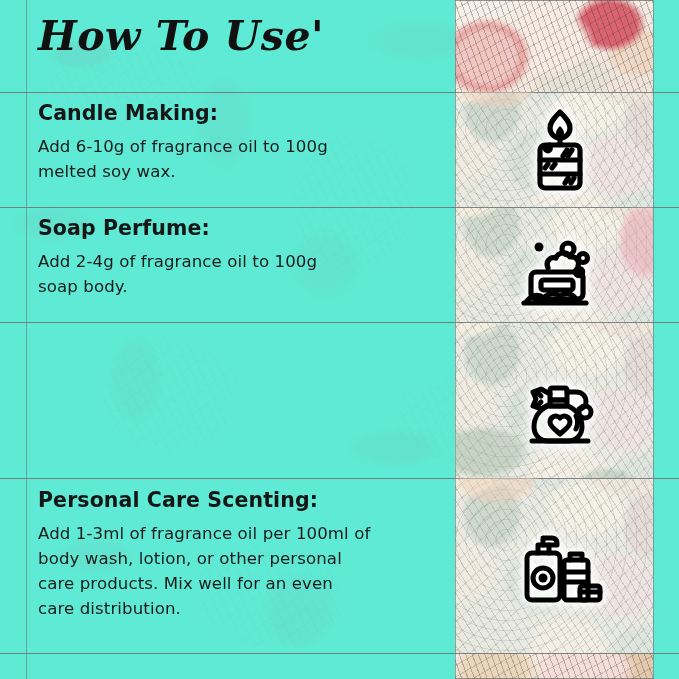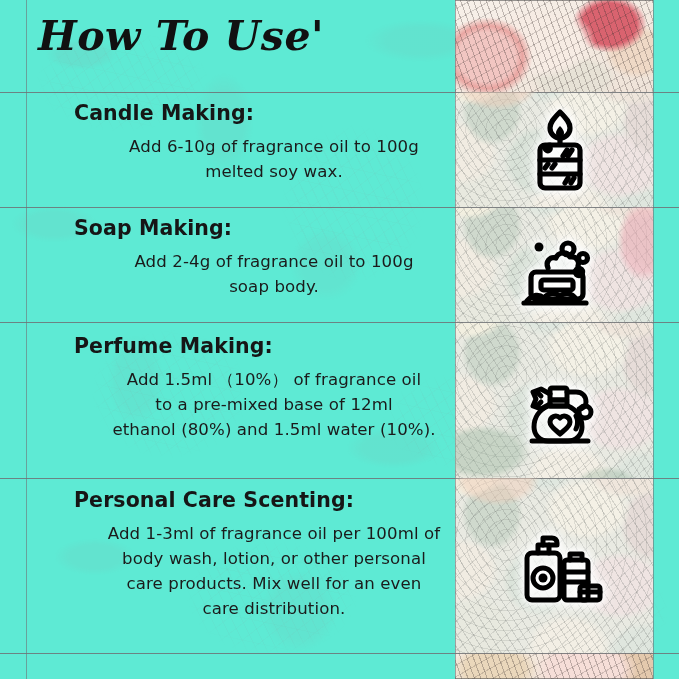--- a/index.html
+++ b/index.html
@@ -139,32 +139,32 @@
   .vrule{position:absolute;top:0;width:1px;background:#6f7174;opacity:.6;}
 
   
   #title{
     position:absolute;left:38px;top:12px;
     font-family:"DejaVu Serif", serif;
     font-style:italic;font-weight:700;
     font-size:41px;letter-spacing:.5px;color:#111;
     white-space:nowrap;
   }
-  .section{position:absolute;left:38px;width:400px;margin-left:36px;}
+  .section{position:absolute;left:38px;width:400px;}
   .sec-head{
     font-family:"DejaVu Sans", sans-serif;
     font-weight:700;font-size:20.5px;color:#161616;
     letter-spacing:.1px;margin:0 0 9px 0;white-space:nowrap;
   }
   .sec-body{
     font-family:"DejaVu Sans", sans-serif;
     font-weight:400;font-size:16.6px;line-height:25px;color:#1b1b1b;
     letter-spacing:.1px;margin:0;
   }
-  .sec-body .ln{display:block;white-space:nowrap;text-align:center;}
+  .sec-body .ln{display:block;white-space:nowrap;}
 
   
   .icon-wrap{position:absolute;left:510px;width:100px;height:100px;}
   .icon-wrap svg{display:block;width:100%;height:100%;
     filter:drop-shadow(0 0 2px #fff) drop-shadow(0 0 4px rgba(255,255,255,.95))
            drop-shadow(0 0 7px rgba(255,255,255,.8));}
 </style>
 </head>
 <body>
 
@@ -223,48 +223,40 @@
       <rect x="30" y="45" width="40" height="43" rx="5"></rect>
       <path d="M30 60h40M30 74h40"></path>
       <path d="M40 45c-4 0-6 3-4 5 2 2 5 0 4-3"></path>
       <path d="M57 50l-4 6M62 50l-4 6"></path>
       <path d="M38 64l-3 4M45 64l-3 4"></path>
       <path d="M58 78l-3 5M64 78l-3 5"></path>
     </svg>
   </div>
 
   <div class="section" style="top:216px;">
-    <p class="sec-head">Soap Making:</p>
+    <p class="sec-head">Soap Perfume:</p>
     <p class="sec-body">
       <span class="ln">Add 2-4g of fragrance oil to 100g</span>
       <span class="ln">soap body.</span>
     </p>
   </div>
   <div class="icon-wrap" style="top:222px;">
     <svg viewBox="0 0 100 100" fill="none" stroke="#000" stroke-width="5.2" stroke-linecap="round" stroke-linejoin="round">
       <circle cx="29" cy="25" r="4.5" fill="#000" stroke="none"></circle>
       <circle cx="58" cy="27" r="6"></circle>
       <circle cx="73" cy="36" r="4.5"></circle>
       <circle cx="69" cy="50" r="3.6"></circle>
       <path d="M38 46c-3-6 2-12 8-10 2-6 11-7 14-1 6-1 10 4 8 9"></path>
       <rect x="21" y="50" width="52" height="27" rx="5"></rect>
       <rect x="31" y="58" width="32" height="10" rx="2.5"></rect>
       <path d="M17 79c6-7 12-7 17-3 4-5 11-6 16-2 5-4 12-3 16 3 1 1 2 2 3 2"></path>
       <path d="M14 81h62"></path>
     </svg>
   </div>
 
-  <div class="section" style="top:334px;">
-    <p class="sec-head">Perfume Making:</p>
-    <p class="sec-body">
-      <span class="ln">Add 1.5ml （10%） of fragrance oil</span>
-      <span class="ln">to a pre-mixed base of 12ml</span>
-      <span class="ln">ethanol (80%) and 1.5ml water (10%).</span>
-    </p>
-  </div>
   <div class="icon-wrap" style="top:358px;">
     <svg viewBox="0 0 100 100" fill="none" stroke="#000" stroke-width="5" stroke-linecap="round" stroke-linejoin="round">
       <path d="M38 48c-9 4-14 12-14 21 0 8 6 14 14 14h20c8 0 14-6 14-14 0-9-5-17-14-21z"></path>
       <rect x="40" y="30" width="17" height="12" rx="2"></rect>
       <path d="M40 42h17v6H40z"></path>
       <path d="M57 34h9c6 0 10 4 10 10 0 4-3 7-7 7"></path>
       <circle cx="75" cy="54" r="6"></circle>
       <path d="M40 36l-9-5 -8 3 3 7 -3 7 8 3 9-5"></path>
       <path d="M27 34l4 4M27 48l4-4"></path>
       <path d="M50 60c-4-4-10-1-10 4 0 5 7 9 10 12 3-3 10-7 10-12 0-5-6-8-10-4z"></path>

